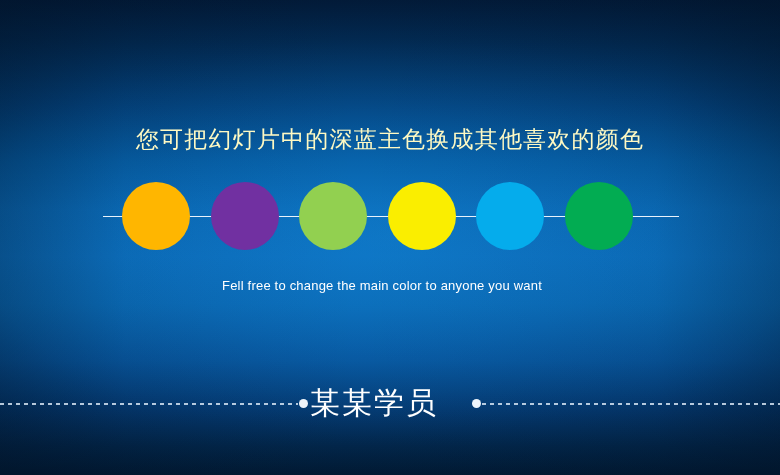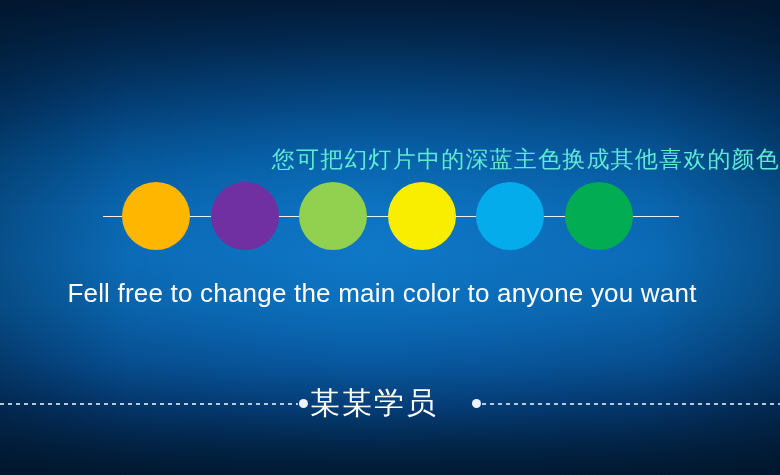--- a/index.html
+++ b/index.html
@@ -58,27 +58,26 @@
         rgba(1,20,42,0.06) 84%,
         rgba(1,20,42,0.30) 100%);
   }
 
   
   .headline {
     position: absolute;
     top: 124px;
     left: 0;
     right: 0;
-    text-align: right;
-    color: #5eead4;
+    text-align: center;
+    color: #fef9c3;
     font-size: 23px;
     letter-spacing: 1.2px;
     font-weight: 400;
     white-space: nowrap;
-    margin-top: 20px;
   }
 
   
   .circle-row {
     position: absolute;
     top: 182px;
     left: 0;
     right: 0;
     height: 70px;
   }
@@ -99,21 +98,21 @@
   }
 
   
   .subtitle {
     position: absolute;
     top: 278px;
     left: 0;
     right: 16px;
     text-align: center;
     color: #ffffff;
-    font-size: 26px;
+    font-size: 13px;
     letter-spacing: 0.2px;
     font-weight: 400;
     white-space: nowrap;
   }
 
   
   .footer {
     position: absolute;
     top: 381px;
     left: 0;

